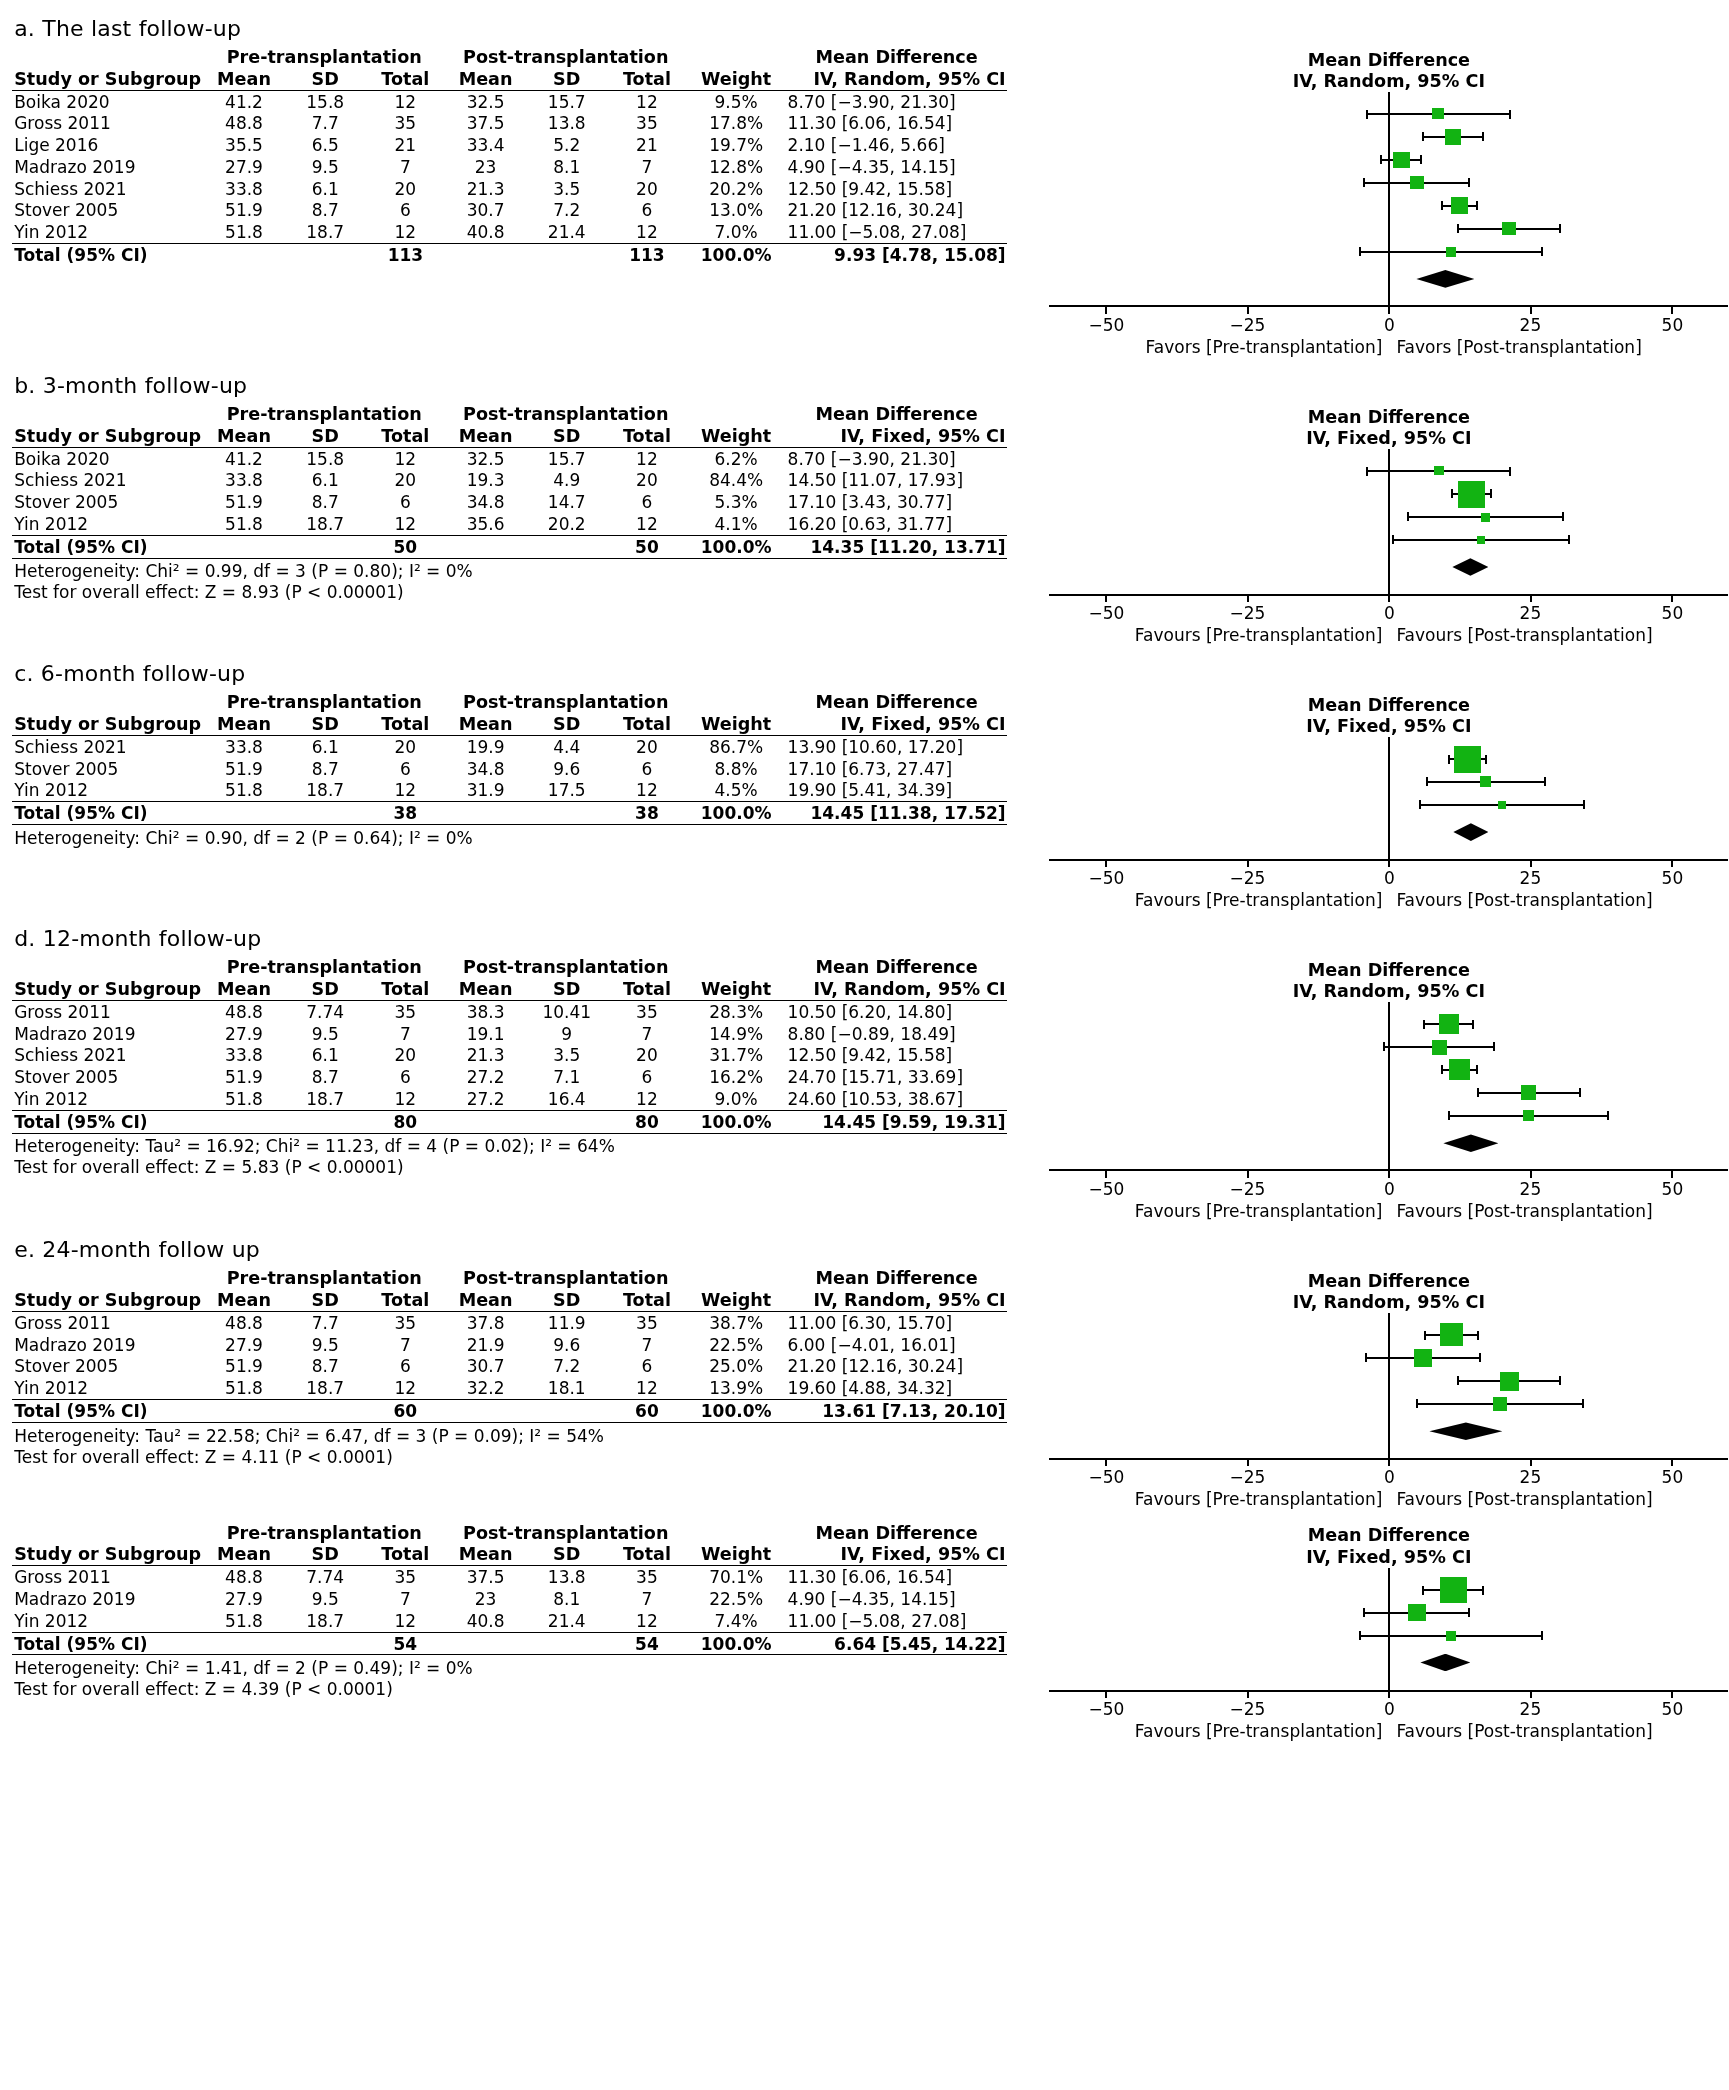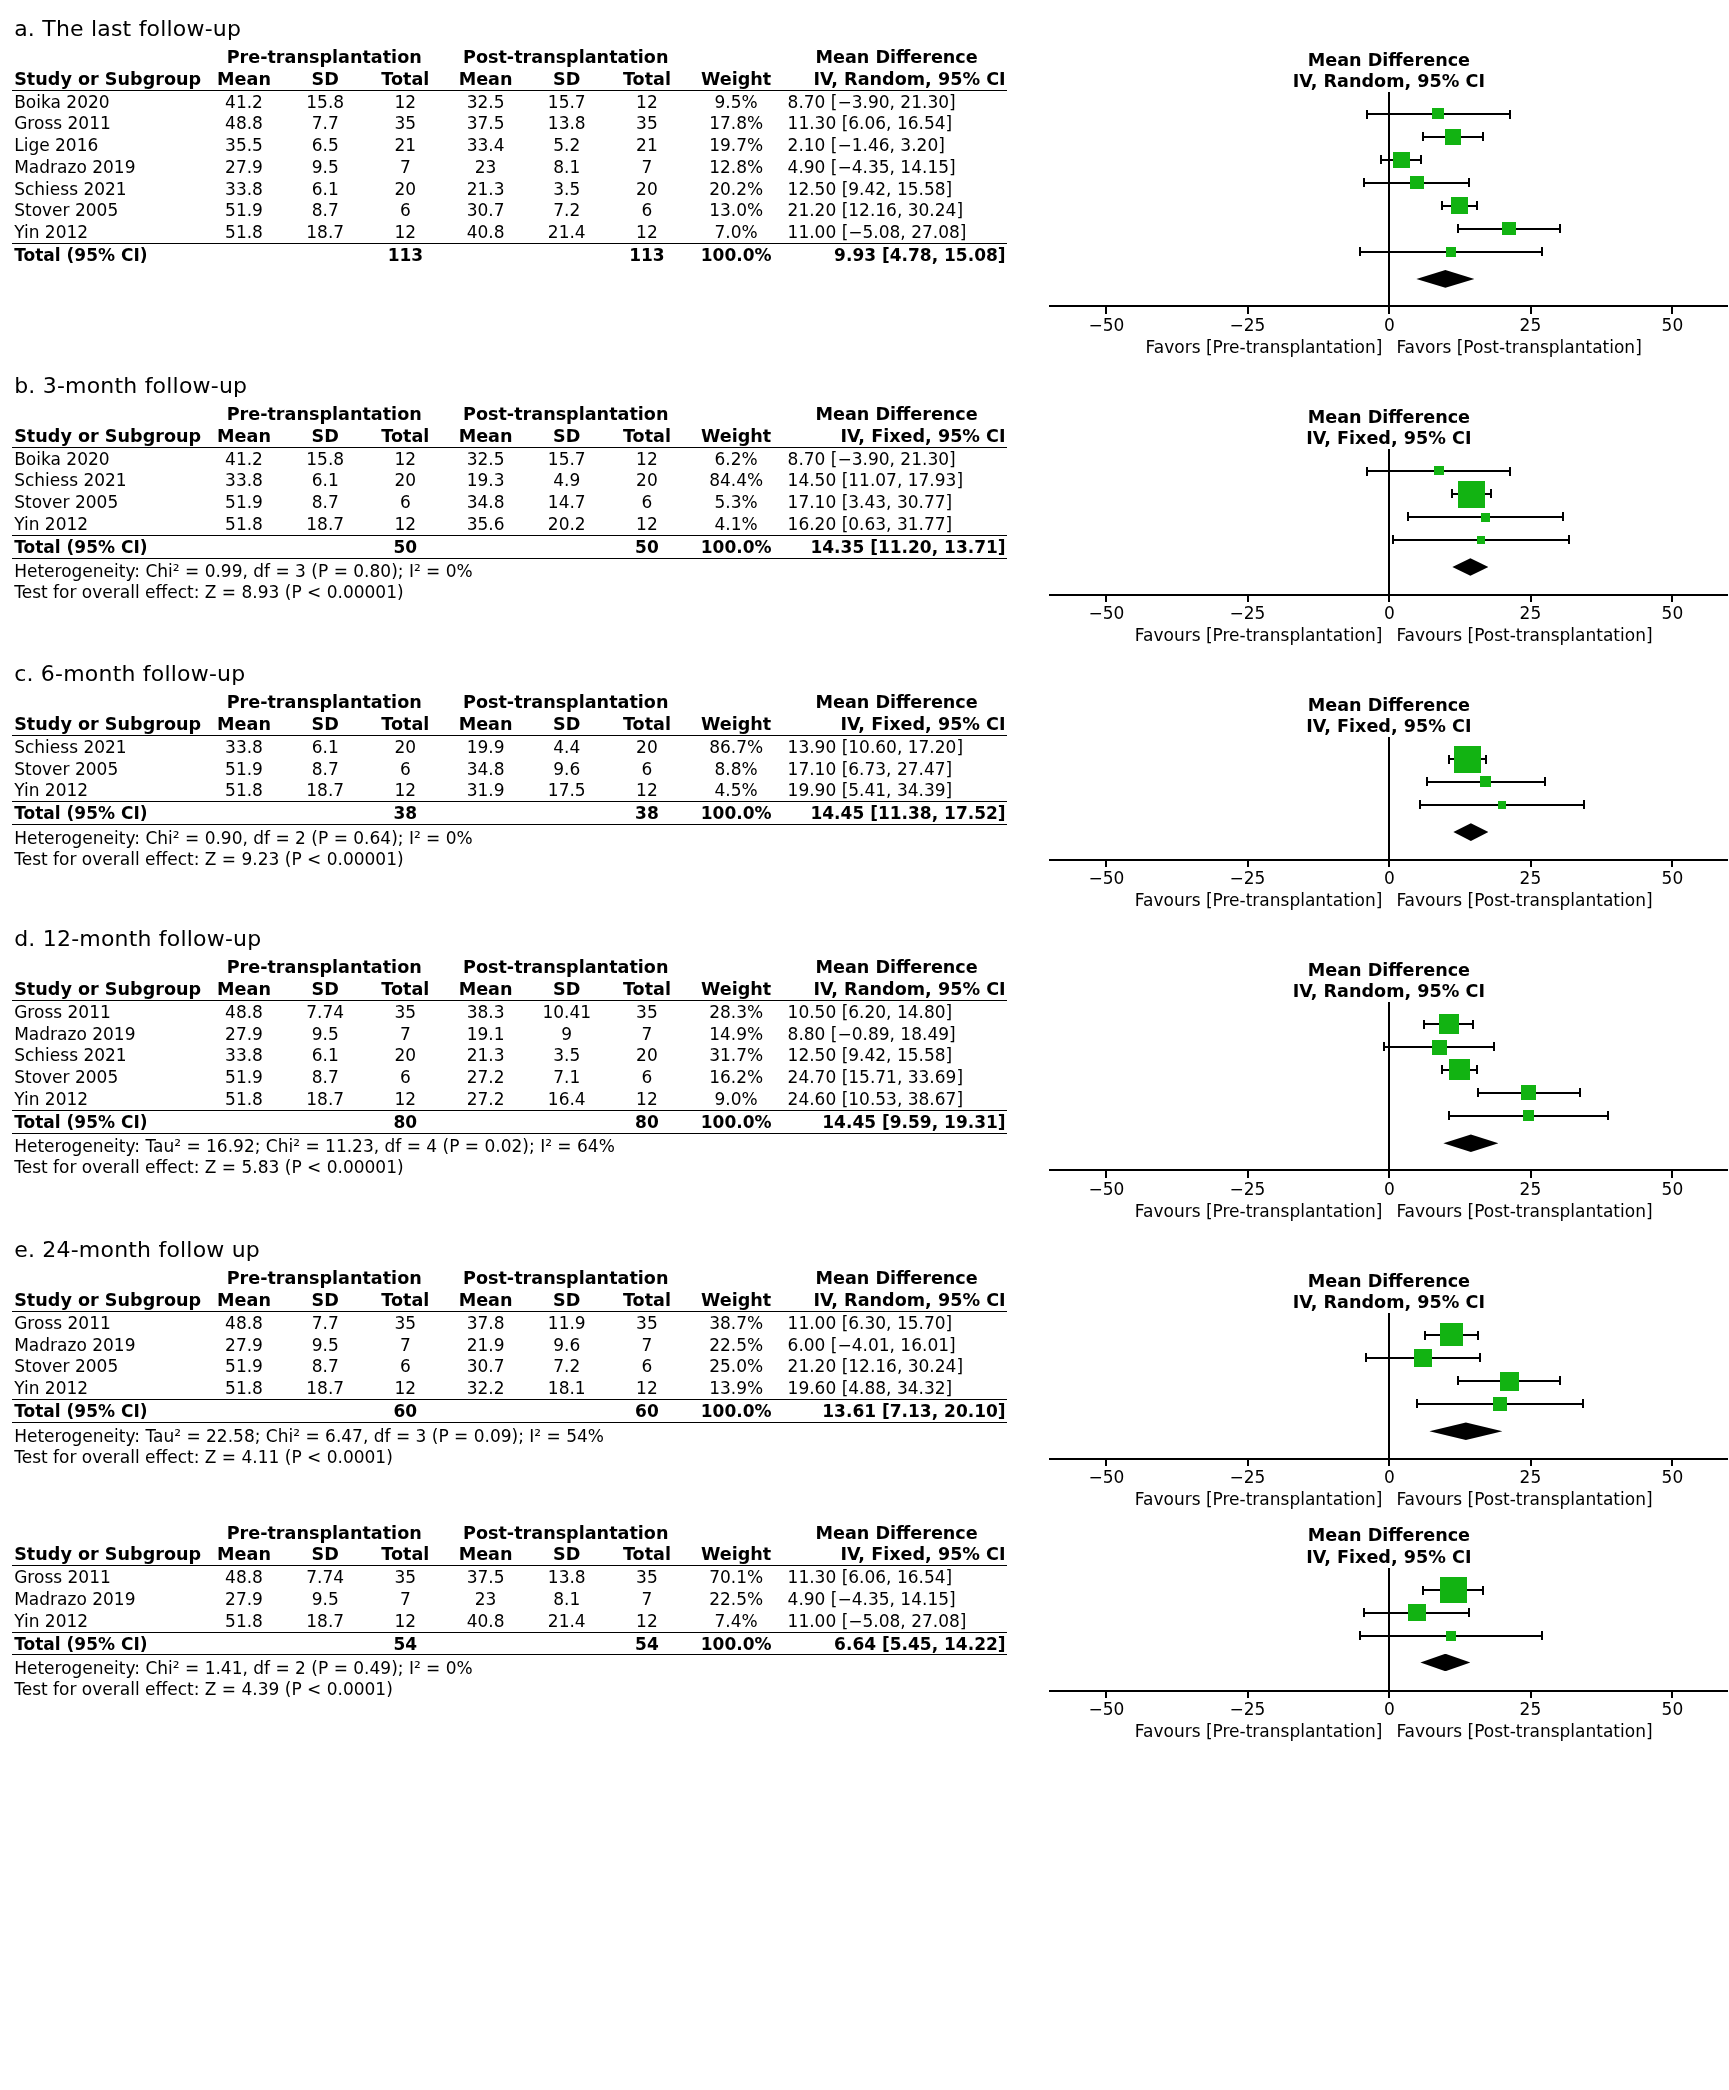--- a/index.html
+++ b/index.html
@@ -110,21 +110,21 @@
               </tr>
               <tr class="drow">
                 <td class="l">Lige 2016</td>
                 <td class="c">35.5</td>
                 <td class="c">6.5</td>
                 <td class="c">21</td>
                 <td class="c">33.4</td>
                 <td class="c">5.2</td>
                 <td class="c">21</td>
                 <td class="c">19.7%</td>
-                <td class="r">2.10 [−1.46, 3.20]</td>
+                <td class="r">2.10 [−1.46, 5.66]</td>
               </tr>
               <tr class="drow">
                 <td class="l">Madrazo 2019</td>
                 <td class="c">27.9</td>
                 <td class="c">9.5</td>
                 <td class="c">7</td>
                 <td class="c">23</td>
                 <td class="c">8.1</td>
                 <td class="c">7</td>
                 <td class="c">12.8%</td>
@@ -440,21 +440,20 @@
                 <td></td>
                 <td></td>
                 <td class="c">38</td>
                 <td class="c">100.0%</td>
                 <td class="r">14.45 [11.38, 17.52]</td>
               </tr>
             </tbody>
           </table>
           <div class="het">
             <div class="line">Heterogeneity: Chi² = 0.90, df = 2 (P = 0.64); I² = 0%</div>
-            <div class="line">Test for overall effect: Z = 9.23 (P &lt; 0.00001)</div>
           </div>
         </div>
         <div class="plot-wrap">
           <div class="plot" style="height:226px;">
             <div class="zero-line" style="left:374px;top:46px;height:122px;"></div>
             <div class="ci" style="left:435px;width:37px;top:67px;"></div>
             <div class="study-vline" style="left:434px;top:64px;height:8.8px;"></div>
             <div class="study-vline" style="left:471px;top:64px;height:8.8px;"></div>
             <div class="marker" style="left:440px;top:55px;width:26.5px;height:26.5px;"></div>
             <div class="ci" style="left:413px;width:117px;top:90px;"></div>

